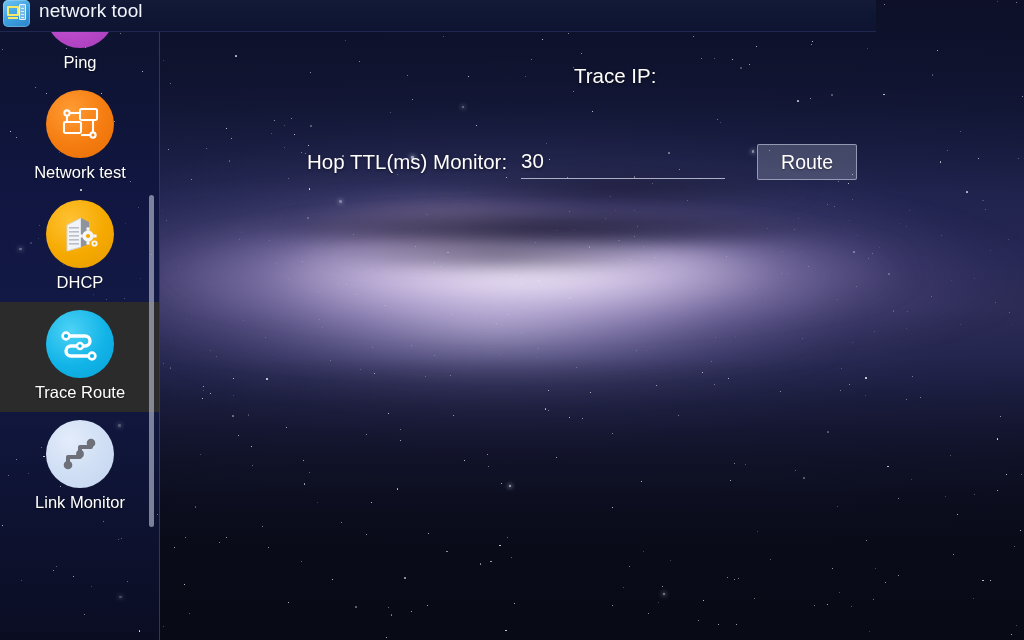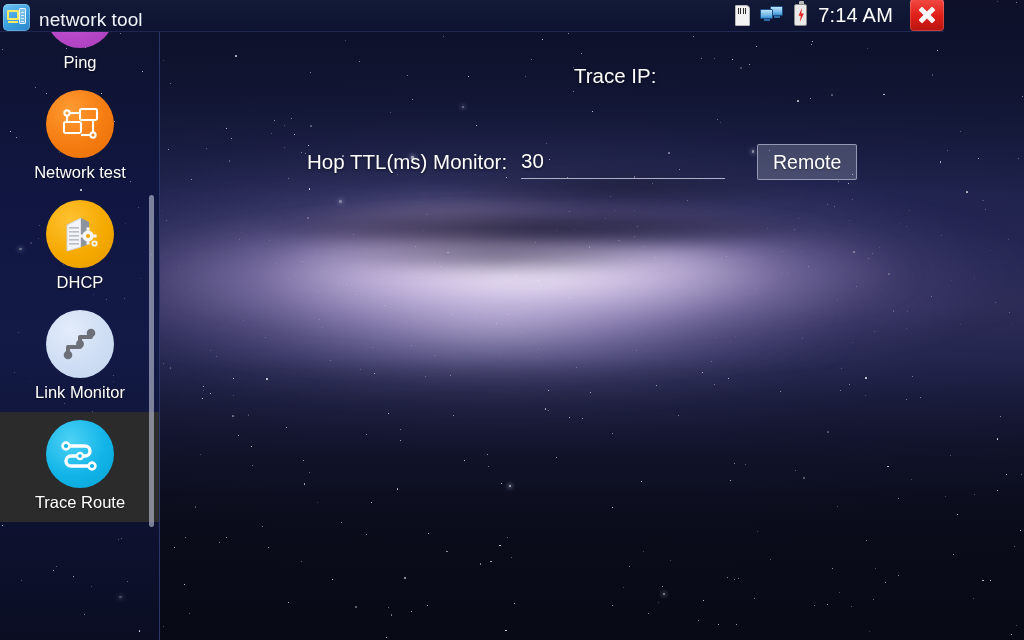--- a/index.html
+++ b/index.html
@@ -110,23 +110,23 @@
   .star {
     position: absolute;
     background: #ffffff;
     border-radius: 50%;
   }
   .star.big { box-shadow: 0 0 4px 1px rgba(210,225,255,0.85); }
 
   
   .titlebar {
     position: absolute; top: 0; left: 0;
-    width: 944px; height: 32px;
+    width: 876px; height: 32px;
     background: linear-gradient(180deg, #121a38 0%, #0d1330 100%);
-    display: flex; align-items: flex-end;
+    display: flex; align-items: flex-start;
     z-index: 40;
     border-bottom: 1px solid #1d2750;
   }
   .app-icon {
     width: 27px; height: 27px;
     margin-left: 3px;
     border-radius: 5px;
     background: linear-gradient(150deg, #6fc3f2 0%, #3b9fe0 55%, #2c85c8 100%);
     position: relative; flex: 0 0 auto;
     box-shadow: inset 0 0 0 1px rgba(255,255,255,0.22);
@@ -824,34 +824,20 @@
       <div class="mon-a-base"></div>
       <div class="mon-b">
           <i style="top:3px"></i>
           <i style="top:6px"></i>
           <i style="top:9px"></i>
           <i style="top:12px"></i>
         </div>
     </div>
     <div class="win-title">network tool</div>
 
-    <div class="tray">
-      <div class="ico-sd"></div>
-      <div class="ico-net">
-        <div class="m2"></div>
-          <div class="s2"></div>
-        <div class="m1"></div>
-          <div class="s1"></div>
-      </div>
-      <div class="ico-bat">
-          <div class="bolt"></div>
-        </div>
-      <div class="clock">7:14 AM</div>
-      <div class="close-btn"></div>
-    </div>
   </div>
 
   <div class="sidebar">
     <div class="sidebar-stars" id="sidestars">
         <div class="star" style="left:138.1px;top:175.0px;width:1.1px;height:1.1px;opacity:0.30"></div>
         <div class="star" style="left:92.1px;top:378.6px;width:1.1px;height:1.1px;opacity:0.34"></div>
         <div class="star" style="left:70.8px;top:186.2px;width:1.1px;height:1.1px;opacity:0.35"></div>
         <div class="star" style="left:27.6px;top:441.3px;width:1.1px;height:1.1px;opacity:0.32"></div>
         <div class="star" style="left:85.9px;top:400.2px;width:1.1px;height:1.1px;opacity:0.91"></div>
         <div class="star" style="left:93.3px;top:261.6px;width:1.1px;height:1.1px;opacity:0.21"></div>
@@ -975,60 +961,60 @@
                 <rect x="5.2" y="-1.5" width="3.4" height="3"></rect>
               </g>
             </g>
             <circle cx="35.5" cy="30.5" r="3.1" fill="#f5f6f8"></circle>
             <circle cx="35.5" cy="30.5" r="1.2" fill="#f5a900"></circle>
           </svg>
         </div>
         <div class="side-label">DHCP</div>
       </div>
 
+      <div class="side-item selected">
+        <div class="side-icon ic-trace">
+          <svg width="44" height="36" viewBox="0 0 44 36">
+            <path d="M8 10 H27 A5 5 0 0 1 27 20 H13 A5 5 0 0 0 13 30 H34" fill="none" stroke="#fff" stroke-width="3.4" stroke-linecap="round" stroke-linejoin="round"></path>
+            <circle cx="8" cy="10" r="3.4" fill="#12b4e8" stroke="#fff" stroke-width="2.6"></circle>
+            <circle cx="34" cy="30" r="3.4" fill="#12b4e8" stroke="#fff" stroke-width="2.6"></circle>
+            <circle cx="22" cy="20" r="3.0" fill="#12b4e8" stroke="#fff" stroke-width="2.4"></circle>
+          </svg>
+        </div>
+        <div class="side-label">Trace Route</div>
+      </div>
+
       <div class="side-item">
         <div class="side-icon ic-link">
           <svg width="42" height="38" viewBox="0 0 42 38">
             <path d="M9 30 L9 22 L21 22 L21 12 L32 12 L32 8" fill="none" stroke="#6d7079" stroke-width="4" stroke-linecap="round" stroke-linejoin="round"></path>
             <circle cx="9" cy="30" r="4.3" fill="#6d7079"></circle>
             <circle cx="32" cy="8" r="4.3" fill="#6d7079"></circle>
             <circle cx="21" cy="19" r="3.9" fill="#6d7079"></circle>
           </svg>
         </div>
         <div class="side-label">Link Monitor</div>
       </div>
 
-      <div class="side-item selected">
-        <div class="side-icon ic-trace">
-          <svg width="44" height="36" viewBox="0 0 44 36">
-            <path d="M8 10 H27 A5 5 0 0 1 27 20 H13 A5 5 0 0 0 13 30 H34" fill="none" stroke="#fff" stroke-width="3.4" stroke-linecap="round" stroke-linejoin="round"></path>
-            <circle cx="8" cy="10" r="3.4" fill="#12b4e8" stroke="#fff" stroke-width="2.6"></circle>
-            <circle cx="34" cy="30" r="3.4" fill="#12b4e8" stroke="#fff" stroke-width="2.6"></circle>
-            <circle cx="22" cy="20" r="3.0" fill="#12b4e8" stroke="#fff" stroke-width="2.4"></circle>
-          </svg>
-        </div>
-        <div class="side-label">Trace Route</div>
-      </div>
-
     </div>
 
     <div class="side-scrollbar" style="top:163px; height:332px;"></div>
   </div>
 
   <div class="content">
 
 
     <div class="row" style="left:413px; top:32px;">
       <div class="fld-label">Trace IP:</div>
     </div>
 
     <div class="row" style="left:146px; top:112px;">
       <div class="fld-label">Hop TTL(ms) Monitor:</div>
       <div class="underline-field" style="margin-left:14px; width:204px; height:34px;" title="30">
         <span>30</span>
       </div>
       <div class="start-btn" style="margin-left:32px;">
-        <span>Remote</span>
+        <span>Route</span>
       </div>
     </div>
 
   </div>
 </div>
 
 </body></html>

